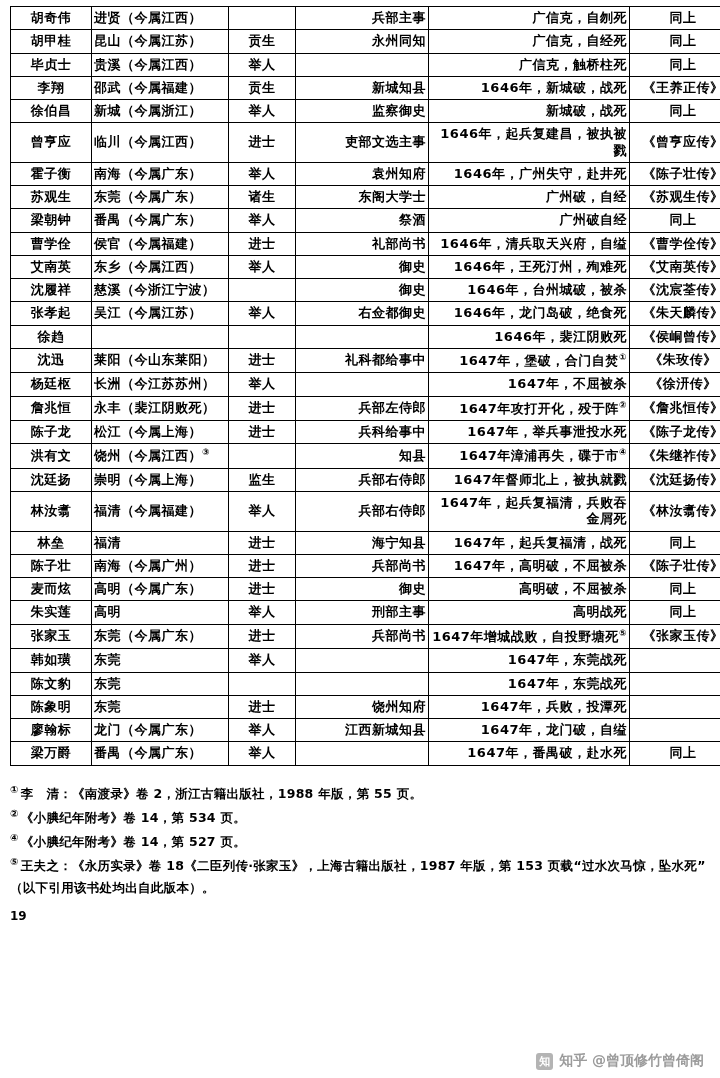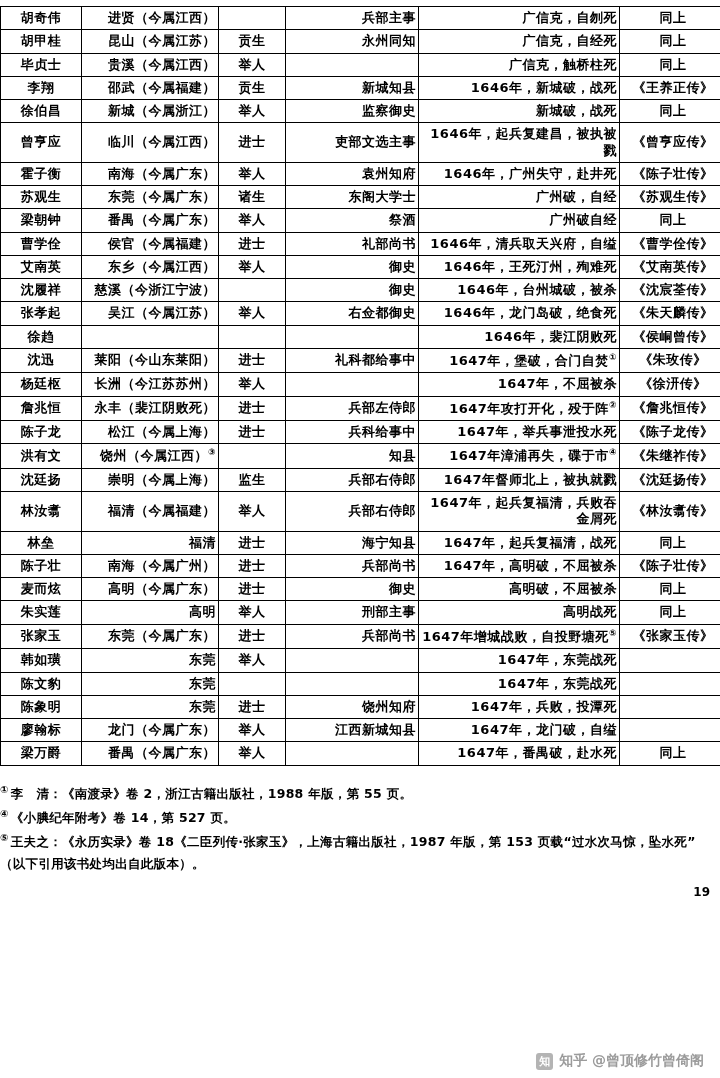--- a/index.html
+++ b/index.html
@@ -12,39 +12,39 @@
     height: 1078px;
     font-family: "DejaVu Sans", "Liberation Sans", sans-serif;
     color: #000000;
     position: relative;
     overflow: hidden;
   }
   .page {
     width: 720px;
     height: 1078px;
     box-sizing: border-box;
-    padding: 6px 10px 0 0;
+    padding: 6px 10px 0 10px;
     position: relative;
   }
   table.doc-table {
     width: 700px;
     border-collapse: collapse;
     table-layout: fixed;
     font-size: 13px;
   }
   table.doc-table td {
     border: 1px solid #000000;
     padding: 3px 2px;
     vertical-align: middle;
     line-height: 1.25;
     font-weight: bold;
     letter-spacing: 0.5px;
   }
   td.c-name   { width: 76px;  text-align: center; }
-  td.c-place  { width: 132px; text-align: right; margin-left: 16px; }
+  td.c-place  { width: 132px; text-align: left; margin-left: 16px; }
   td.c-rank   { width: 62px;  text-align: center; }
   td.c-office { width: 128px; text-align: right; }
   td.c-fate   { width: 196px; text-align: right; padding-left: 6px; }
   td.c-src    { width: 102px; text-align: center; }
 
   .sup {
     font-size: 9px;
     vertical-align: super;
   }
 
@@ -60,21 +60,21 @@
   }
   .fn-mark {
     font-size: 10px;
     vertical-align: super;
     margin-right: 2px;
   }
   .fn-cont {
     white-space: nowrap;
   }
   .page-number {
-    text-align: right;
+    text-align: left;
     font-size: 12px;
     font-weight: bold;
     margin-top: 10px;
   }
   .watermark {
     position: absolute;
     right: 16px;
     bottom: 8px;
     display: flex;
     align-items: center;
@@ -384,20 +384,23 @@
       </tr>
 
     </tbody>
   </table>
 
   <div class="footnotes">
     <div class="fn">
       <span class="fn-mark">①</span><span>李　清：《南渡录》卷 2，浙江古籍出版社，1988 年版，第 55 页。</span>
     </div>
     <div class="fn">
+      <span class="fn-mark">②</span><span>《小腆纪年附考》卷 14，第 534 页。</span>
+    </div>
+    <div class="fn">
       <span class="fn-mark">④</span><span>《小腆纪年附考》卷 14，第 527 页。</span>
     </div>
     <div class="fn">
       <span class="fn-mark">⑤</span><span>王夫之：《永历实录》卷 18《二臣列传·张家玉》，上海古籍出版社，1987 年版，第 153 页载“过水次马惊，坠水死”</span>
     </div>
     <div class="fn-cont">（以下引用该书处均出自此版本）。</div>
   </div>
 
   <div class="page-number">19</div>
 

